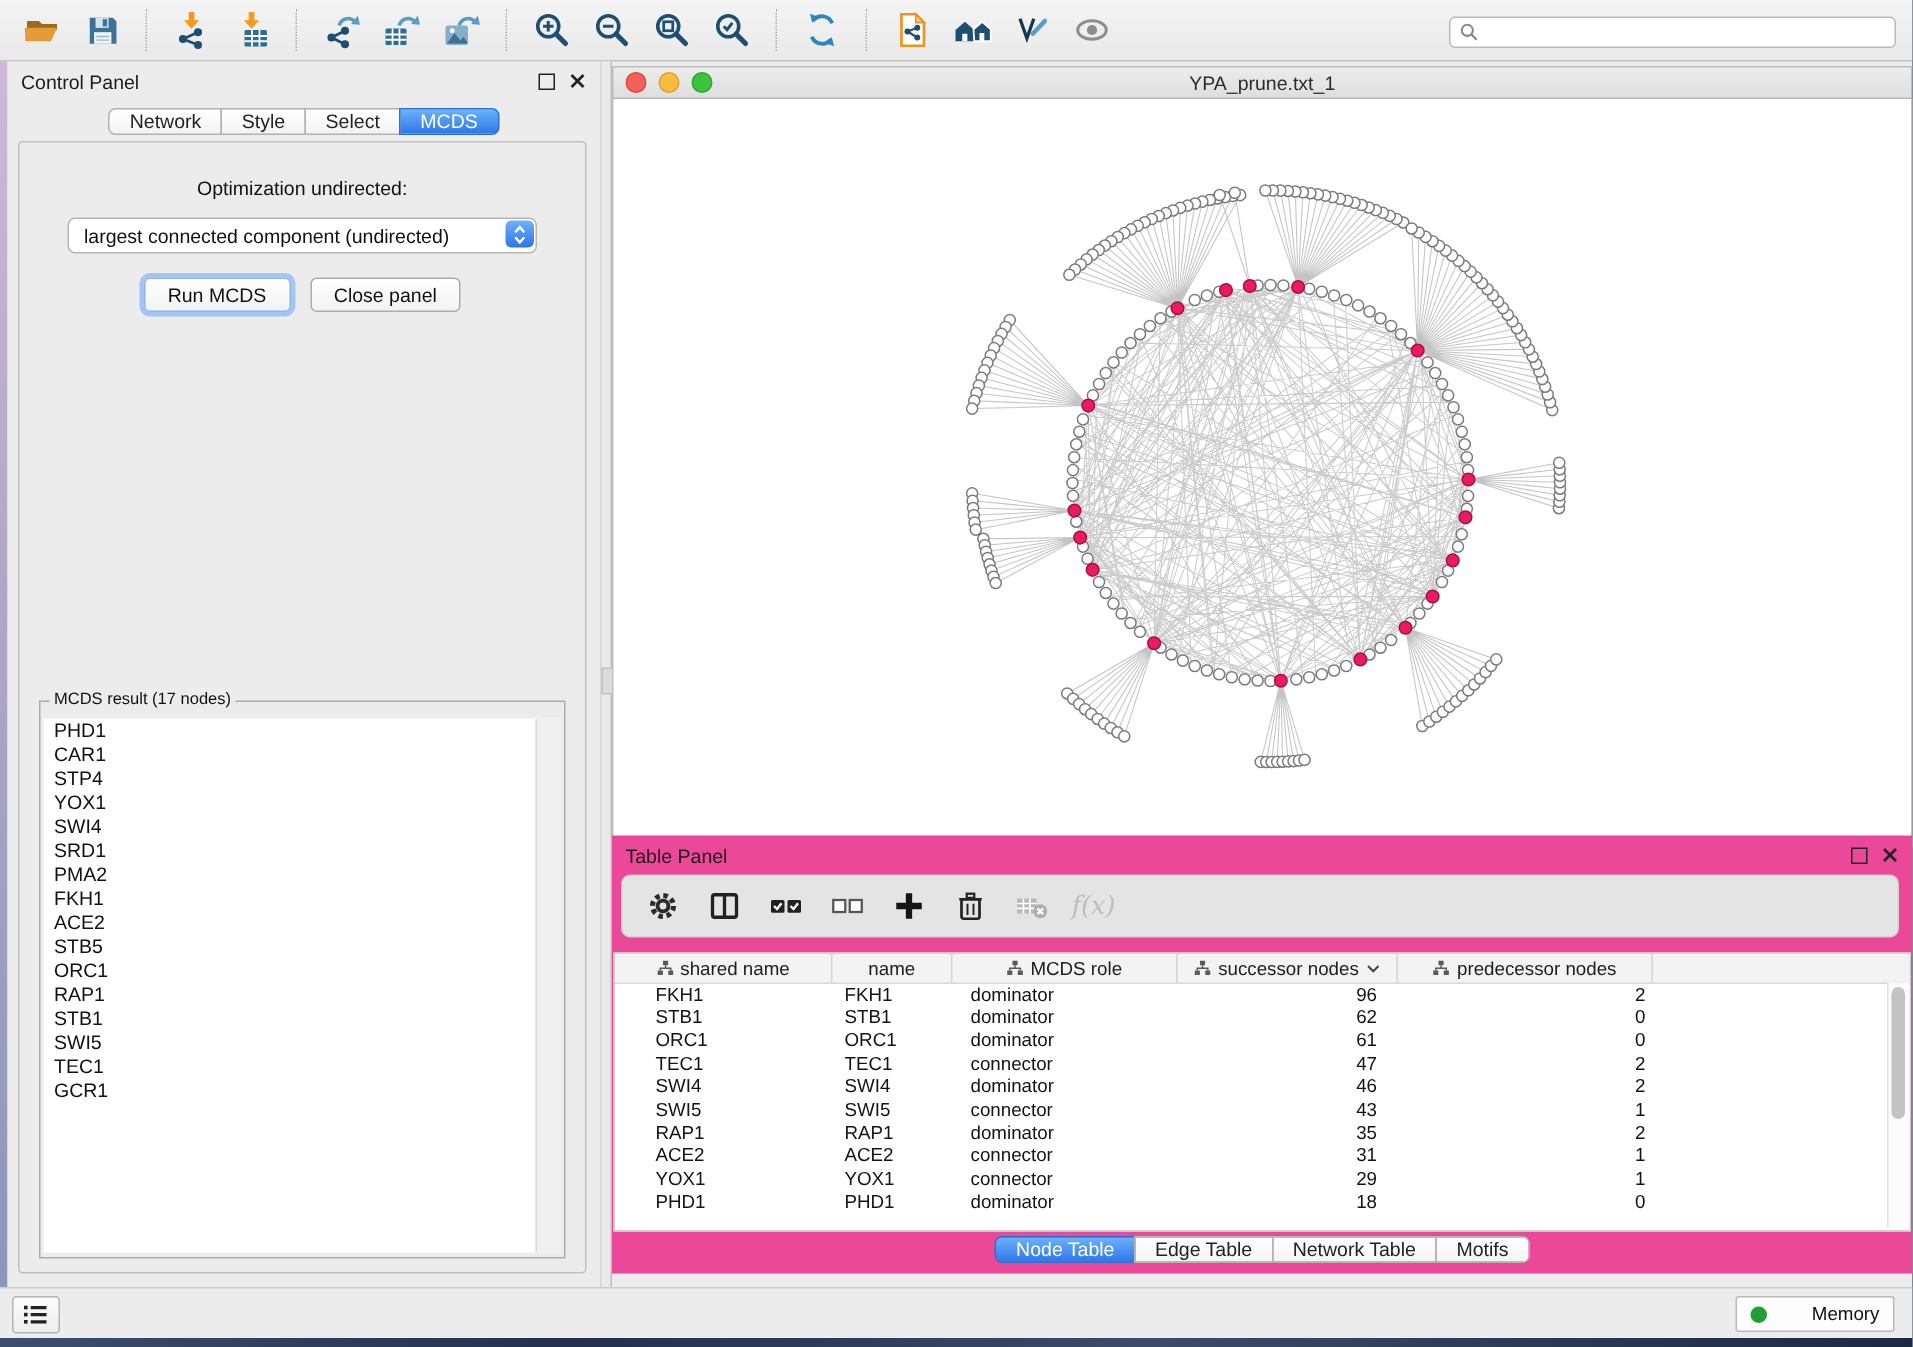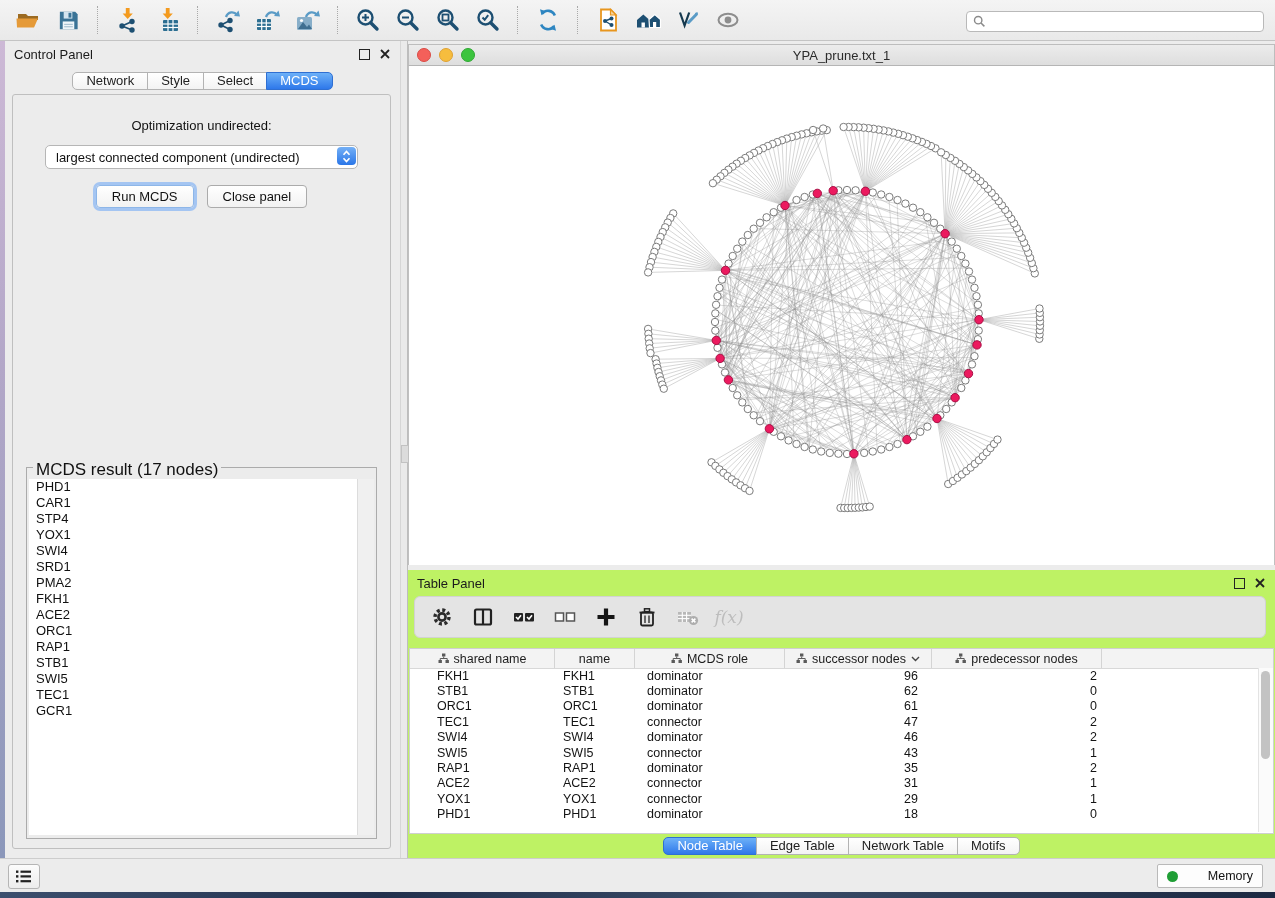--- a/index.html
+++ b/index.html
@@ -36,42 +36,42 @@
   .mac-select{margin:12px auto 0;width:311px;height:22px;background:#fff;border:1px solid #b6b6b6;
     border-radius:5px;display:flex;align-items:center;position:relative;}
   .mac-select .sel-text{font-size:13px;color:#111;padding-left:10px;flex:1;white-space:nowrap;}
   .stepper{position:absolute;right:1px;top:1px;width:19px;height:18px;border-radius:4px;
     background:linear-gradient(#74b0f6,#2a76e8);display:flex;align-items:center;justify-content:center;}
   .btn-row{margin-top:16px;display:flex;justify-content:center;gap:13px;}
   .mac-btn{font-size:13px;color:#111;background:linear-gradient(#ffffff,#f2f2f2);
     border:1px solid #ababab;border-radius:4px;padding:3px 15px;font-family:inherit;}
   .mac-btn.focused{border-color:#8db6e8;box-shadow:0 0 0 3px rgba(116,171,247,.6);}
   .mcds-fieldset{position:absolute;left:13px;right:13px;top:372px;bottom:9px;border:1px solid #ababab;}
-  .mcds-legend{position:absolute;top:-8px;left:6px;background:#ececec;padding:0 3px;font-size:17px;color:#111;}
+  .mcds-legend{position:absolute;top:-8px;left:6px;background:#ececec;padding:0 3px;font-size:11px;color:#111;}
   .mcds-list{position:absolute;left:2px;right:2px;top:11px;bottom:3px;background:#fff;overflow:hidden;}
   .mcds-track{position:absolute;right:0;top:0;bottom:0;width:16px;background:#f0f0f0;border-left:1px solid #dcdcdc;}
   .mcds-item{font-size:13px;line-height:16px;padding-left:7px;color:#111;}
   
   .vdiv{position:absolute;left:400px;top:41px;width:8px;height:817px;background:#eaeaea;
     border-left:1px solid #d6d6d6;border-right:1px solid #bdbdbd;box-sizing:border-box;}
   .vdiv .grip{position:absolute;left:0px;top:404px;width:6px;height:16px;background:#dcdcdc;border:1px solid #c2c2c2;}
   
   .rregion{position:absolute;left:408px;top:41px;width:867px;height:817px;}
   .net-window{position:absolute;left:0;top:3px;width:867px;height:521px;}
   .net-titlebar{position:absolute;left:0;top:0;right:0;height:22px;background:linear-gradient(#ececec,#dedede);
     border:1px solid #bdbdbd;border-bottom:1px solid #b5b5b5;box-sizing:border-box;display:flex;align-items:center;}
   .tl{width:12px;height:12px;border-radius:50%;margin-left:8px;flex:0 0 auto;}
   .tl.red{background:#f4605a;border:0.5px solid #d94b45;}
   .tl.yellow{background:#f6bd3e;border:0.5px solid #dfa133;}
   .tl.green{background:#3cc43f;border:0.5px solid #2fa834;}
   .net-title{position:absolute;left:0;right:0;text-align:center;font-size:13px;font-weight:normal;color:#2b2b2b;}
   .net-canvas{position:absolute;left:0;top:22px;right:0;bottom:0;background:#fff;
     border-left:1px solid #c0c0c0;border-right:1px solid #c0c0c0;box-sizing:border-box;}
   
-  .tpanel{position:absolute;left:0;top:529px;width:867px;height:292px;background:#bef264;}
+  .tpanel{position:absolute;left:0;top:516px;width:867px;height:292px;background:#ec4899;}
   .tp-toolbar{position:absolute;left:6px;right:9px;top:26px;height:42px;background:#e4e4e4;
     border:1px solid #d2d2d2;border-radius:6px;display:flex;align-items:center;padding-left:15px;gap:17px;box-sizing:border-box;}
   .tico{width:24px;height:24px;display:flex;align-items:center;justify-content:center;flex:0 0 auto;}
   .fx{font-family:"DejaVu Serif",serif;font-style:italic;font-size:17px;color:#bdbdbd;}
   .tp-wrap{position:absolute;left:1px;right:1px;top:78px;height:186px;background:#fff;
     border:1px solid #cfcfcf;box-sizing:border-box;}
   .tp-header{position:absolute;left:0;right:0;top:0;height:19px;background:#f3f3f3;
     border-bottom:1px solid #d8d8d8;display:flex;}
   .hcell{display:flex;align-items:center;justify-content:center;gap:5px;font-size:12.5px;color:#1c1c1c;
     border-right:1px solid #d4d4d4;box-sizing:border-box;height:19px;}
@@ -290,20 +290,21 @@
           <div class="mcds-track"></div>
         <div class="mcds-item">PHD1</div>
             <div class="mcds-item">CAR1</div>
             <div class="mcds-item">STP4</div>
             <div class="mcds-item">YOX1</div>
             <div class="mcds-item">SWI4</div>
             <div class="mcds-item">SRD1</div>
             <div class="mcds-item">PMA2</div>
             <div class="mcds-item">FKH1</div>
             <div class="mcds-item">ACE2</div>
+            <div class="mcds-item">STB5</div>
             <div class="mcds-item">ORC1</div>
             <div class="mcds-item">RAP1</div>
             <div class="mcds-item">STB1</div>
             <div class="mcds-item">SWI5</div>
             <div class="mcds-item">TEC1</div>
             <div class="mcds-item">GCR1</div>
           </div>
       </div>
     </div>
   </div>

